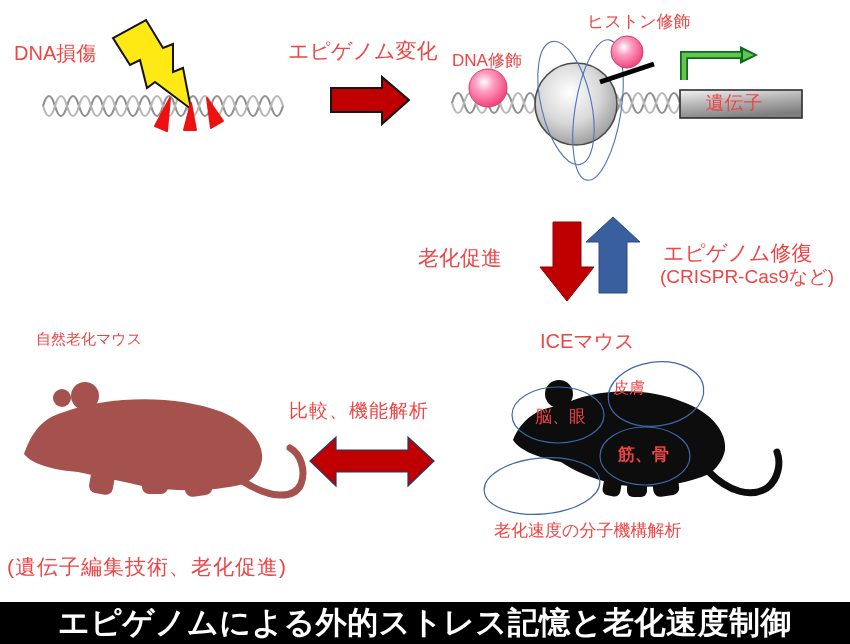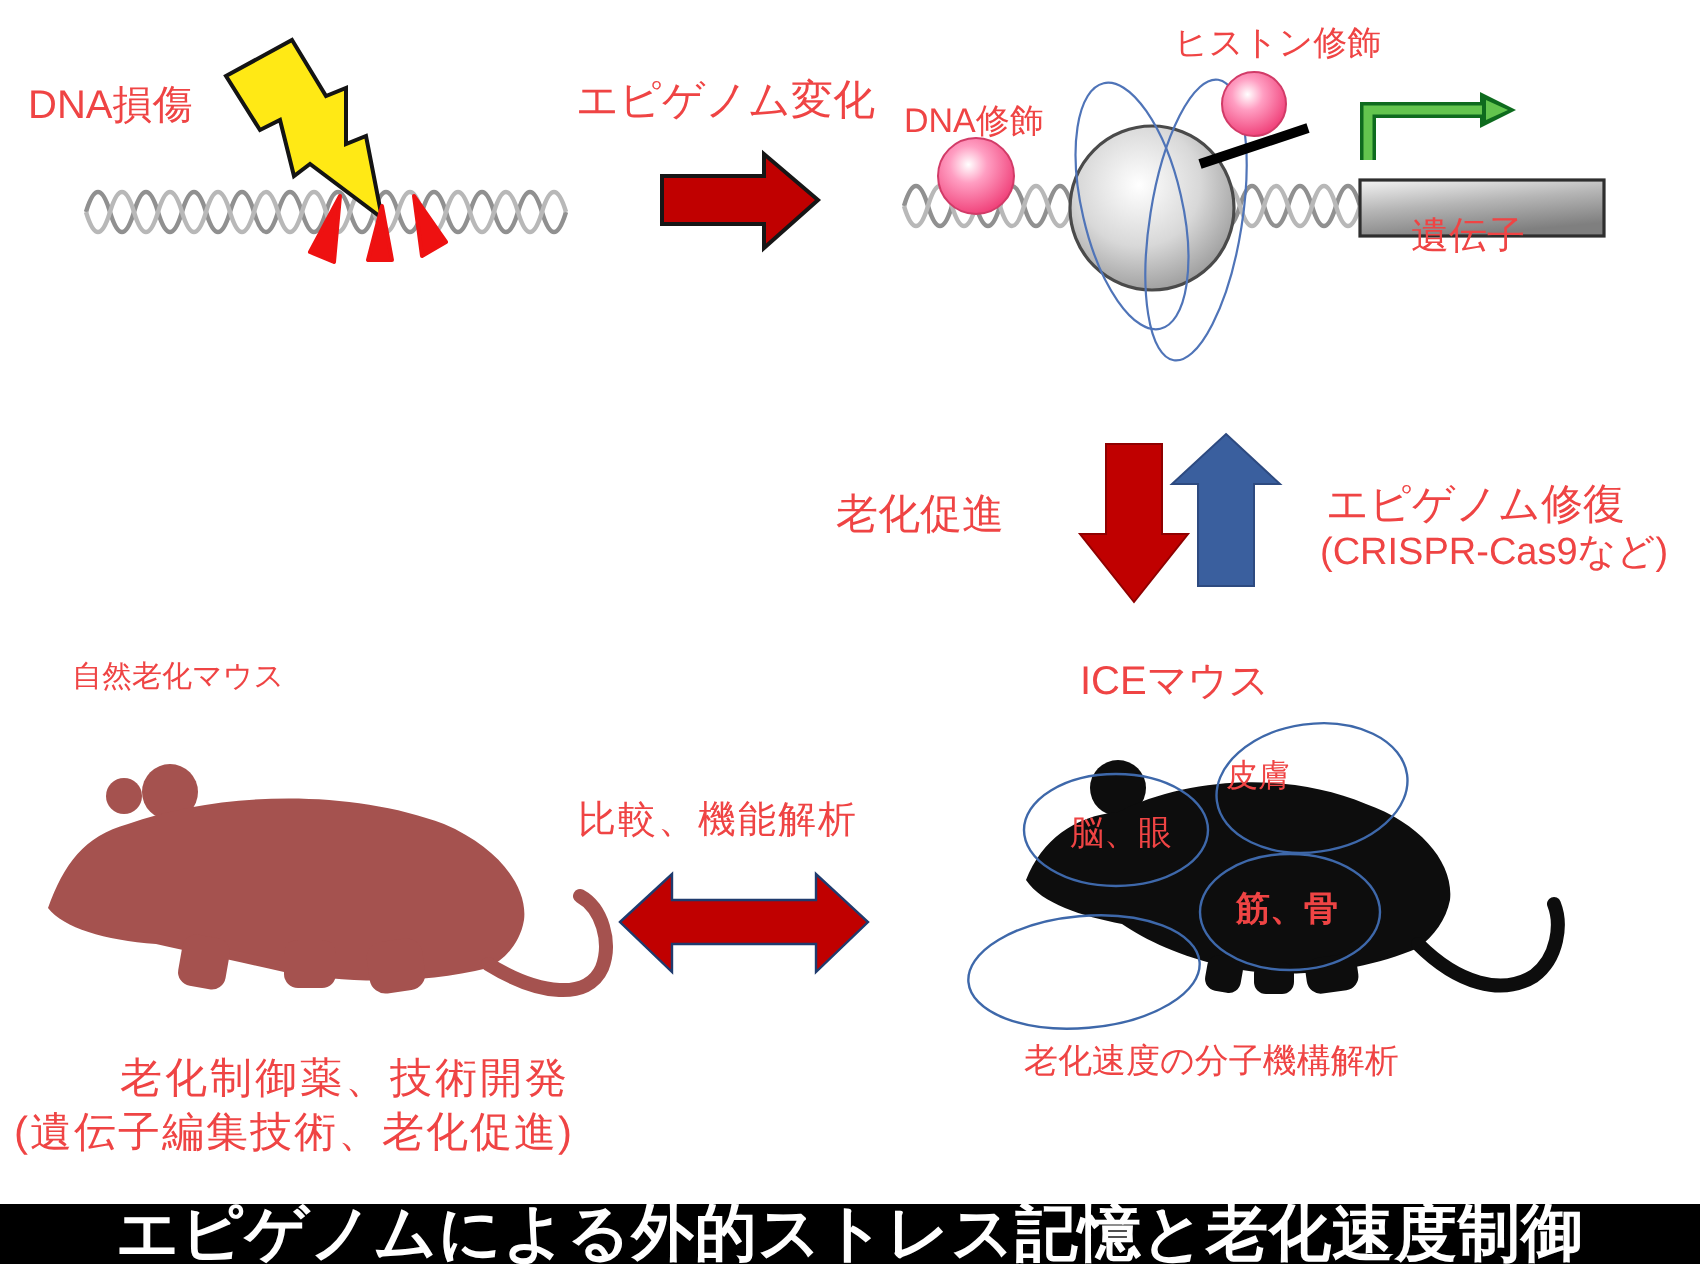--- a/index.html
+++ b/index.html
@@ -1,20 +1,20 @@
 <!DOCTYPE html>
 <html><head>
 <meta charset="utf-8">
 <style>
 html,body{margin:0;padding:0;background:#fff;}
 #stage{position:relative;width:850px;height:644px;background:#ffffff;overflow:hidden;font-family:"Liberation Sans",sans-serif;}
 #gfx{position:absolute;left:0;top:0;}
 .lbl{position:absolute;color:#ef4444;white-space:nowrap;line-height:1.15;}
 .wlbl{position:absolute;color:#ef4444;white-space:nowrap;}
-#title-bar{position:absolute;left:0;top:602px;width:850px;height:30px;display:flex;align-items:center;justify-content:center;}
+#title-bar{position:absolute;left:0;top:602px;width:850px;height:42px;display:flex;align-items:center;justify-content:center;}
 #title-bar .t{color:#fff;font-size:31px;font-weight:bold;letter-spacing:0.5px;}
 </style>
 </head>
 <body>
 
 <div id="stage">
 <svg id="gfx" width="850" height="644" viewBox="0 0 850 644">
   <defs>
     <radialGradient id="gSphere" cx="42%" cy="36%" r="68%">
       <stop offset="0" stop-color="#ffffff"></stop>
@@ -98,29 +98,28 @@
     <ellipse cx="656" cy="394" rx="48" ry="32" transform="rotate(-8 656 394)"></ellipse>
     <ellipse cx="645" cy="456" rx="45" ry="29"></ellipse>
     <ellipse cx="542" cy="486" rx="58" ry="28" transform="rotate(-5 542 486)"></ellipse>
   </g>
 </svg>
 
 <div class="lbl" style="left:14px;top:42px;font-size:20px;text-align:center;">DNA損傷</div>
 <div class="lbl" style="left:288px;top:39px;font-size:21px;">エピゲノム変化</div>
 <div class="lbl" style="left:587px;top:12px;font-size:17px;">ヒストン修飾</div>
 <div class="lbl" style="left:452px;top:51px;font-size:17px;">DNA修飾</div>
-<div class="lbl" style="left:680px;top:108px;width:108px;text-align:center;font-size:19px;">遺伝子</div>
+<div class="lbl" style="left:680px;top:92px;width:108px;text-align:center;font-size:19px;">遺伝子</div>
 <div class="lbl" style="left:418px;top:246px;font-size:21px;">老化促進</div>
 <div class="lbl" style="left:663px;top:241px;font-size:21px;">エピゲノム修復</div>
 <div class="lbl" style="left:660px;top:266px;font-size:19px;">(CRISPR-Cas9など)</div>
 <div class="lbl" style="left:36px;top:330px;font-size:15px;">自然老化マウス</div>
 <div class="lbl" style="left:540px;top:330px;font-size:20px;">ICEマウス</div>
 <div class="lbl" style="left:289px;top:400px;font-size:19px;letter-spacing:1px;">比較、機能解析</div>
-<div class="lbl" style="left:512px;top:521px;font-size:17px;">老化速度の分子機構解析</div>
-<div class="lbl" style="left:60px;top:528px;font-size:21px;letter-spacing:1.5px;">老化制御薬、技術開発</div>
+<div class="lbl" style="left:494px;top:521px;font-size:17px;">老化速度の分子機構解析</div>
 <div class="lbl" style="left:7px;top:555px;font-size:21px;letter-spacing:1px;">(遺伝子編集技術、老化促進)</div>
 
 <div class="wlbl" style="left:535px;top:405px;font-size:17px;">脳、眼</div>
 <div class="wlbl" style="left:613px;top:378px;font-size:16px;">皮膚</div>
 <div class="wlbl" style="left:618px;top:443px;font-size:17px;font-weight:bold;">筋、骨</div>
 
 <div id="title-bar" style="background: rgb(0, 0, 0);">
   <div class="t">エピゲノムによる外的ストレス記憶と老化速度制御</div>
 </div>
 </div>

